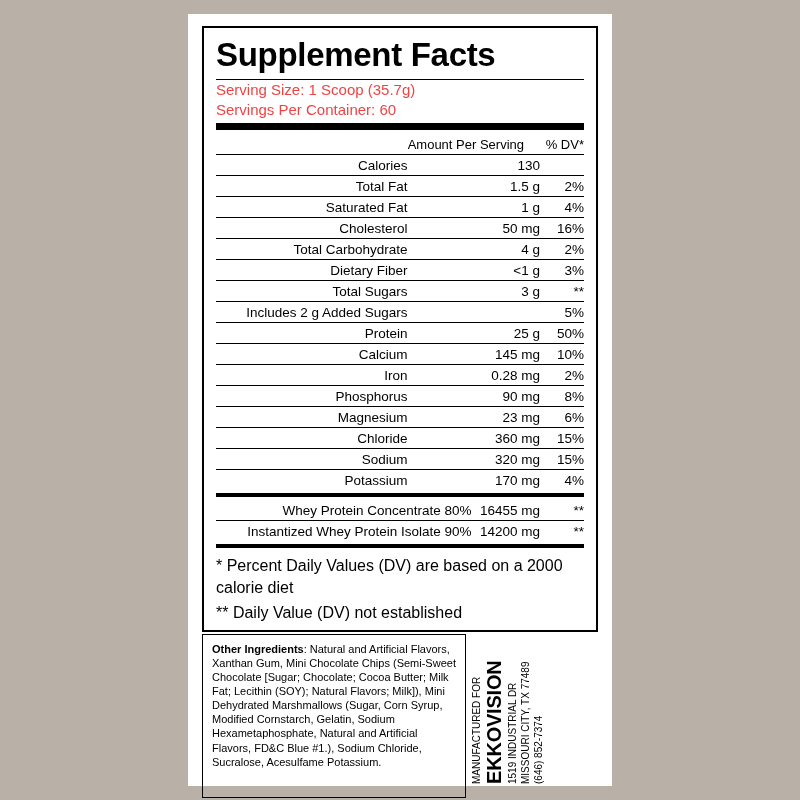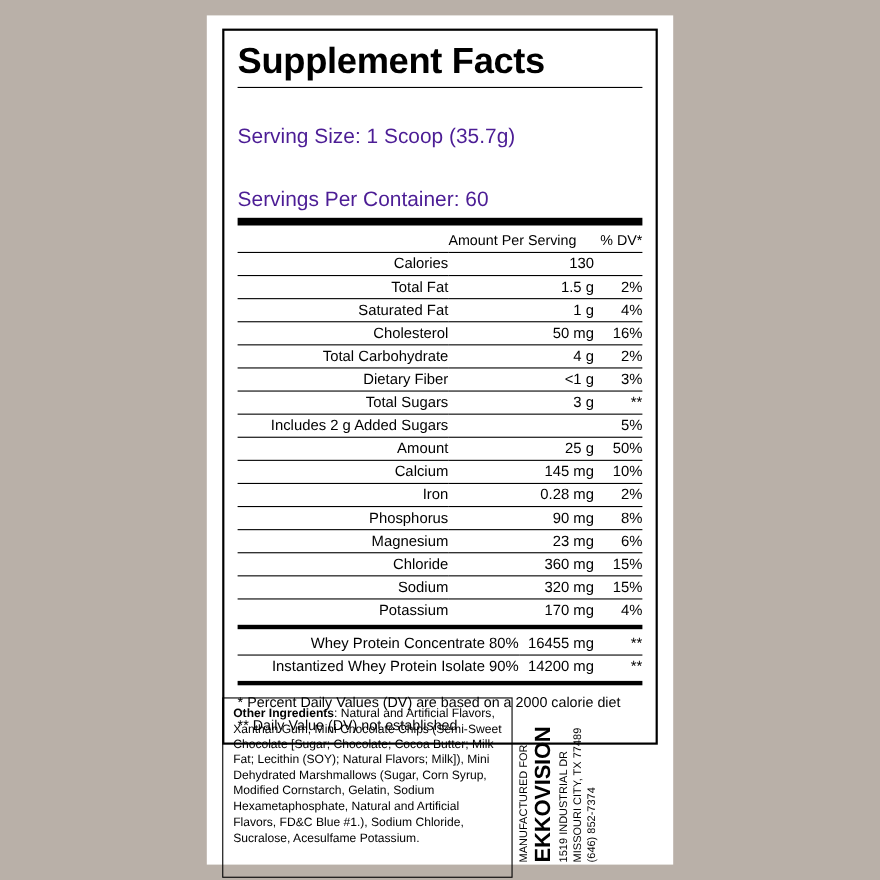--- a/index.html
+++ b/index.html
@@ -54,24 +54,23 @@
   }
   .rule-med {
     border-top: 4px solid #000;
     margin: 3px 0 3px 0;
   }
   .rule-thin {
     border-top: 1px solid #000;
     margin: 0;
   }
   .serving-line {
-    font-size: 19px;
-    color: #4c1d95;
+    font-size: 15px;
+    color: #ef4444;
     line-height: 1.35;
-    margin-top: 32px;
   }
   table.facts {
     width: 100%;
     border-collapse: collapse;
     font-size: 13.5px;
     color: #000;
   }
   table.facts td {
     padding: 2.5px 0 2.5px 0;
     vertical-align: bottom;
@@ -80,21 +79,21 @@
     border-bottom: 1px solid #000;
   }
   td.name { text-align: right; }
   td.amt { text-align: right; padding-right: 16px; white-space: nowrap; margin-top: 28px; }
   td.dv  { text-align: right; width: 44px; white-space: nowrap; }
   .hdr td { font-size: 13px; padding-bottom: 2px; }
   .hdr .amt { padding-right: 16px; }
   .indent1 td.name { padding-left: 16px; }
   .indent2 td.name { padding-left: 30px; }
   .footnotes {
-    font-size: 13px;
+    font-size: 16px;
     color: #000;
     line-height: 1.35;
     padding-top: 4px;
   }
   
   .ingr-box {
     position: absolute;
     left: 14px;
     top: 606px;
     width: 264px;
@@ -190,21 +189,21 @@
             <td class="name">Total Sugars</td>
             <td class="amt">3 g</td>
             <td class="dv">**</td>
           </tr>
           <tr class="rowline indent2">
             <td class="name">Includes 2 g Added Sugars</td>
             <td class="amt"></td>
             <td class="dv">5%</td>
           </tr>
           <tr class="rowline">
-            <td class="name">Amount</td>
+            <td class="name">Protein</td>
             <td class="amt">25 g</td>
             <td class="dv">50%</td>
           </tr>
           <tr class="rowline">
             <td class="name">Calcium</td>
             <td class="amt">145 mg</td>
             <td class="dv">10%</td>
           </tr>
           <tr class="rowline">
             <td class="name">Iron</td>

